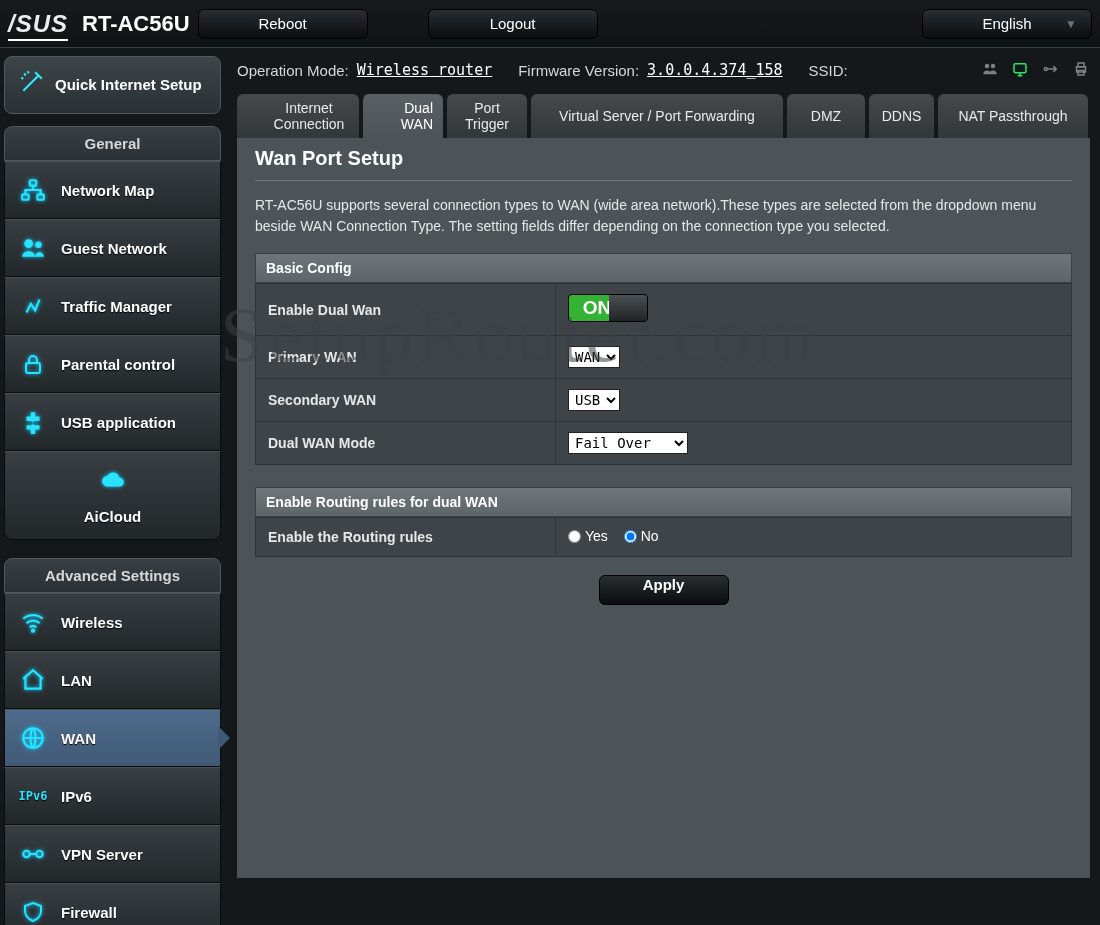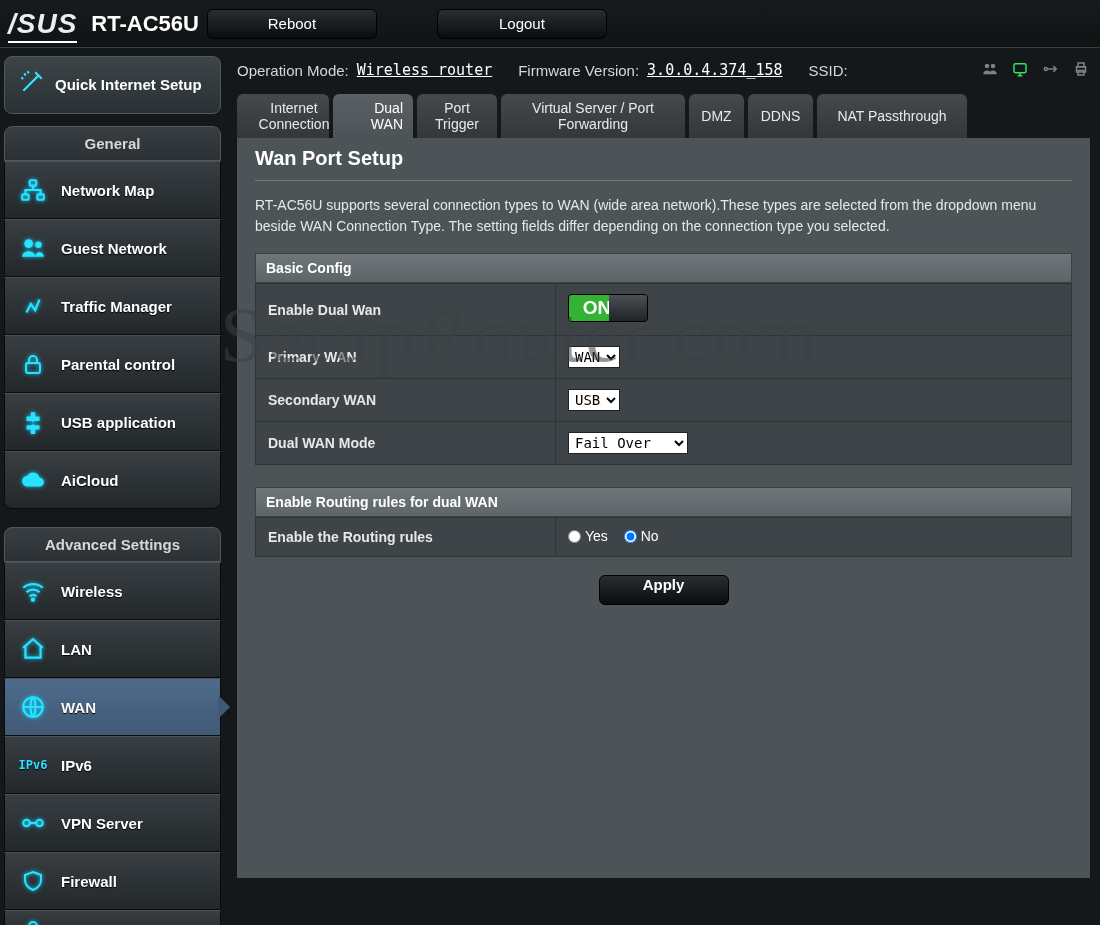--- a/index.html
+++ b/index.html
@@ -4,21 +4,21 @@
   <style>
     * { margin: 0; padding: 0; box-sizing: border-box; }
     body { font-family: Arial, sans-serif; background: #15181a; color: #c5c5c5; width: 1100px; height: 925px; overflow: hidden; }
 
     
     .header {
       display: flex; align-items: center; height: 48px; padding: 0 8px;
       background: linear-gradient(#171b1d, #101314); border-bottom: 1px solid #3a3f42;
     }
     .logo { display: flex; align-items: flex-start; }
-    .logo-text { color: #e9eef1; font-weight: bold; font-style: italic; font-size: 28px; letter-spacing: 1px; position:relative; }
+    .logo-text { color: #e9eef1; font-weight: bold; font-style: italic; font-size: 24px; letter-spacing: 1px; position:relative; }
     .logo-text::after { content:""; position:absolute; left:0; right:0; bottom:-3px; height:2px; background:#fff; }
     .model { color: #fff; font-size: 22px; margin-left: 14px; font-weight: bold; }
     .hbtn {
       display:inline-flex; align-items:center; justify-content:center;
       width: 170px; height: 30px; margin-left: 8px; border-radius: 6px;
       background: linear-gradient(#2a2e31, #0b0c0d); border: 1px solid #000; color:#fff; font-size:15px; cursor:pointer;
     }
     .lang { margin-left: auto; position: relative; }
     .lang .chev { position:absolute; right:14px; top:50%; transform:translateY(-50%); color:#6d7377; font-size:12px; }
 
@@ -32,21 +32,21 @@
     .qis .icon { color:#2fe7ff; font-size:22px; }
     .qis-text { color:#fff; font-weight:bold; font-size:15px; line-height:1.1; }
 
     .section-head { text-align:center; color:#d8d8d8; font-weight:bold; padding:8px 0; background:linear-gradient(#383e42,#2a3033); border:1px solid #52595d; border-radius:8px 8px 0 0; font-size:15px;}
 
     .menu-item{
       position:relative;
       display:flex; align-items:center; gap:14px; padding:14px 14px; border:1px solid #0a0b0c; border-top-color:#4a5155;
       background:linear-gradient(#383e42, #22272a); cursor:pointer; color:#fff; font-weight:bold; font-size:15px; text-shadow:0 1px 1px #000;
     }
-    .menu-item:last-child { border-radius:0 0 8px 8px; }
+    .menu-item:last-child { border-radius:0 0 8px 8px;flex-direction:column; }
     .menu-item.active { background:linear-gradient(#4f6b8c,#405a76); }
     .menu-item.active::after{
       content:""; position:absolute; right:-10px; top:50%; transform:translateY(-50%);
       border-top:12px solid transparent; border-bottom:12px solid transparent; border-left:12px solid #405a76;
     }
     .ico { width:28px; height:28px; display:flex; align-items:center; justify-content:center; color:#28e3ff; }
     .ico svg { filter: drop-shadow(0 0 2px #0bd0ff); }
 
     
     .status { display:flex; align-items:center; gap:8px; color:#d5d7d8; font-size:15px; height:28px;}
@@ -90,20 +90,24 @@
 
 <div class="wm">SetupRouter.com</div>
 
 <div class="header">
   <div class="logo">
     <span class="logo-text">/SUS</span>
   </div>
   <div class="model">RT-AC56U</div>
   <div class="hbtn">Reboot</div>
   <div class="hbtn" style="margin-left:60px;">Logout</div>
+  <div class="hbtn lang">
+    <span>English</span>
+    <span class="chev">▼</span>
+  </div>
 </div>
 
 <div class="wrap">
 
 <div class="side">
 
   <div class="qis">
     <span class="icon">
       <svg width="26" height="26" viewBox="0 0 24 24" fill="none" stroke="#2fe7ff" stroke-width="2">
             <path d="M4 20L18 6"></path>
@@ -265,25 +269,25 @@
             </svg></span>
       <span class="sicon"><svg width="18" height="18" viewBox="0 0 24 24" fill="none" stroke="#7c8287" stroke-width="2">
               <rect x="6" y="9" width="12" height="7"></rect>
               <rect x="8" y="4" width="8" height="5"></rect>
               <rect x="8" y="14" width="8" height="6"></rect>
             </svg></span>
     </div>
   </div>
 
   <div class="tabs" id="tabbar">
-        <div class="tab" style="width: 92px; padding-left: 32px;">Internet Connection</div>
+        <div class="tab" style="width: 122px; padding-left: 32px;">Internet Connection</div>
         <div class="tab active" style="width: 80px; text-align: right;">Dual WAN</div>
         <div class="tab" style="width: 80px;">Port Trigger</div>
-        <div class="tab" style="width: 184px;">Virtual Server / Port Forwarding</div>
-        <div class="tab" style="width: 55px;">DMZ</div>
+        <div class="tab" style="width: 252px;">Virtual Server / Port Forwarding</div>
+        <div class="tab" style="width: 78px;">DMZ</div>
         <div class="tab" style="width: 65px;">DDNS</div>
         <div class="tab" style="width: 150px;">NAT Passthrough</div>
       </div>
 
   <div class="content">
     <div class="page-title">Wan Port Setup</div>
     <hr class="hr">
     <div class="desc">RT-AC56U supports several connection types to WAN (wide area network).These types are selected from the dropdown menu beside WAN Connection Type. The setting fields differ depending on the connection type you selected.</div>
 
     <div class="panel-head">Basic Config</div>

